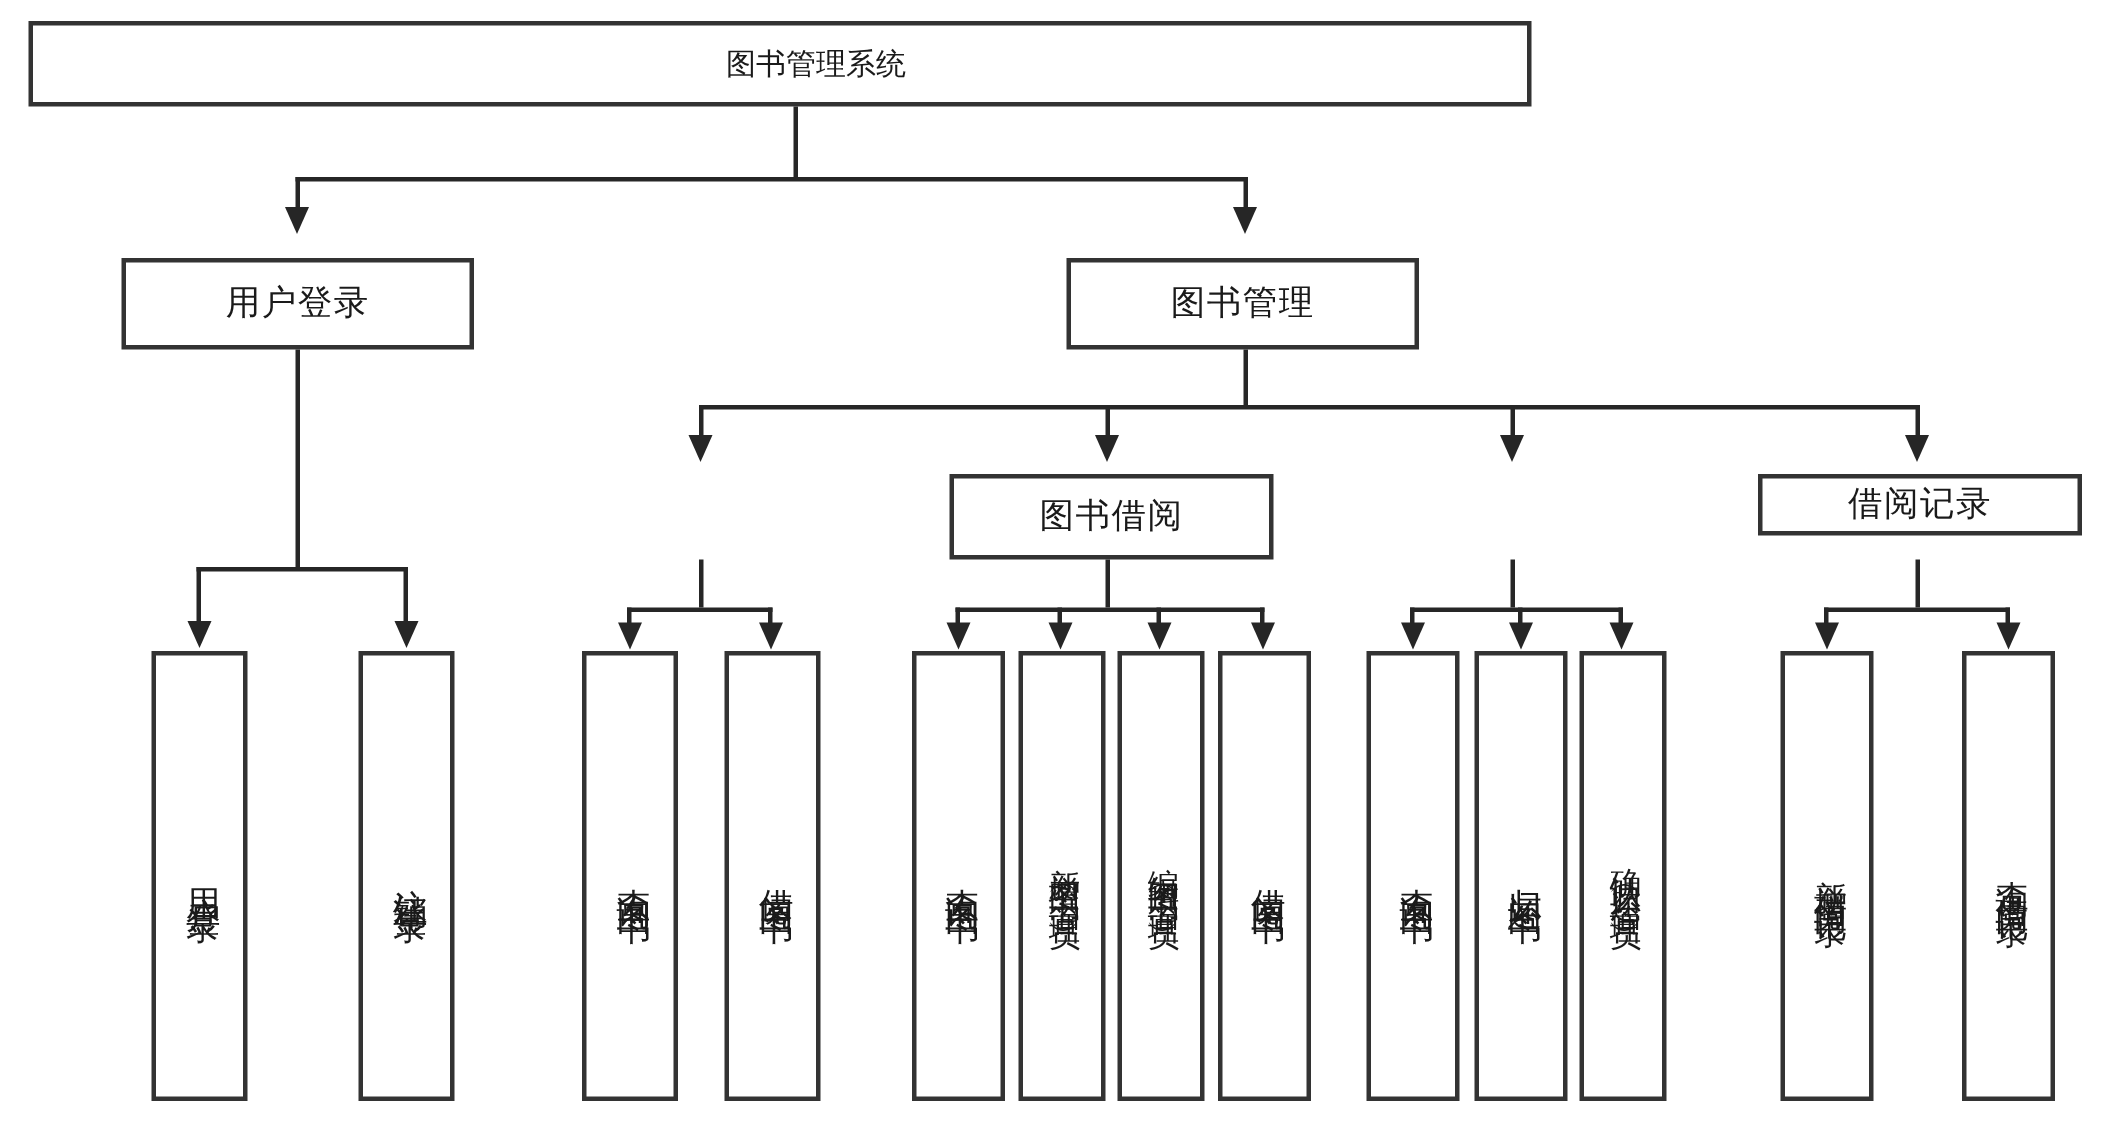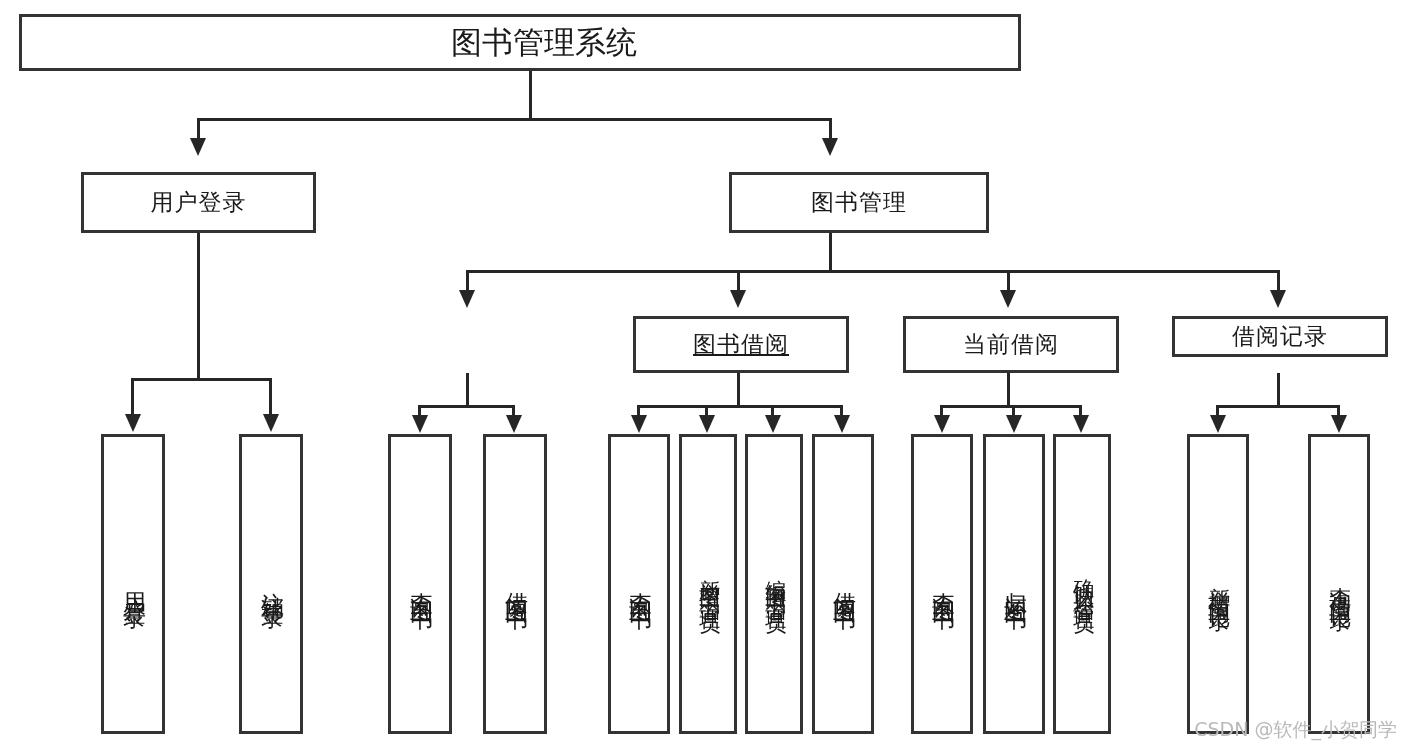--- a/index.html
+++ b/index.html
@@ -28,21 +28,21 @@
     align-items: center;
     justify-content: center;
     color: #1a1a1a;
   }
   .node.horiz {
     font-size: 23px;
     letter-spacing: 1px;
     line-height: 1.2;
   }
   .node.root {
-    font-size: 31px;
+    font-size: 20px;
     padding-left: 48px;
   }
   .node.vert {
     font-size: 23px;
     line-height: 1.30;
     align-items: center;
     justify-content: center;
     padding: 4px 0;
   }
   .vtext {
@@ -91,21 +91,21 @@
   <div class="ln v" style="left:529px; top:71px; height:47px;"></div>
   <div class="ln h" style="left:197px; top:118px; width:635px;"></div>
   <div class="ln v" style="left:197px; top:118px; height:22px;"></div>
   <div class="ln v" style="left:829px; top:118px; height:22px;"></div>
   <div class="arrow" style="left:190px; top:138px;"></div>
   <div class="arrow" style="left:822px; top:138px;"></div>
 
   <div class="node horiz" style="left:81px; top:172px; width:235px; height:61px;">
     <span>用户登录</span>
   </div>
-  <div class="node horiz" style="left:729px; top:172px; width:260px; height:61px;">
+  <div class="node horiz" style="left:711px; top:172px; width:235px; height:61px;">
     <span>图书管理</span>
   </div>
 
   <div class="ln v" style="left:197px; top:233px; height:145px;"></div>
   <div class="ln h" style="left:131px; top:378px; width:141px;"></div>
   <div class="ln v" style="left:131px; top:378px; height:38px;"></div>
   <div class="ln v" style="left:269px; top:378px; height:38px;"></div>
   <div class="arrow" style="left:125px; top:414px;"></div>
   <div class="arrow" style="left:263px; top:414px;"></div>
 
@@ -113,25 +113,22 @@
   <div class="ln h" style="left:466px; top:270px; width:814px;"></div>
   <div class="ln v" style="left:466px; top:270px; height:22px;"></div>
   <div class="ln v" style="left:737px; top:270px; height:22px;"></div>
   <div class="ln v" style="left:1007px; top:270px; height:22px;"></div>
   <div class="ln v" style="left:1277px; top:270px; height:22px;"></div>
   <div class="arrow" style="left:459px; top:290px;"></div>
   <div class="arrow" style="left:730px; top:290px;"></div>
   <div class="arrow" style="left:1000px; top:290px;"></div>
   <div class="arrow" style="left:1270px; top:290px;"></div>
 
-  <div class="node horiz" style="left:633px; top:316px; width:216px; height:57px;text-decoration:underline;">
+  <div class="node horiz" style="left:633px; top:316px; width:216px; height:57px;">
     <span>图书借阅</span>
-  </div>
-  <div class="node horiz" style="left:903px; top:316px; width:216px; height:57px;">
-    <span>当前借阅</span>
   </div>
   <div class="node horiz" style="left:1172px; top:316px; width:216px; height:41px;">
     <span>借阅记录</span>
   </div>
 
   <div class="ln v" style="left:466px; top:373px; height:32px;"></div>
   <div class="ln h" style="left:418px; top:405px; width:97px;"></div>
   <div class="ln v" style="left:418px; top:405px; height:12px;"></div>
   <div class="ln v" style="left:512px; top:405px; height:12px;"></div>
   <div class="arrow" style="left:412px; top:415px;"></div>
@@ -201,15 +198,14 @@
     <span class="vtext">确认归还（管理员）</span>
   </div>
 
   <div class="node vert" style="left:1187px; top:434px; width:62px; height:300px; font-size:22px;">
     <span class="vtext">新增借阅记录</span>
   </div>
   <div class="node vert" style="left:1308px; top:434px; width:62px; height:300px; font-size:22px;">
     <span class="vtext">查询借阅记录</span>
   </div>
 
-  <div id="watermark">CSDN @软件_小贺同学</div>
 
 </div>
 
 </body></html>

